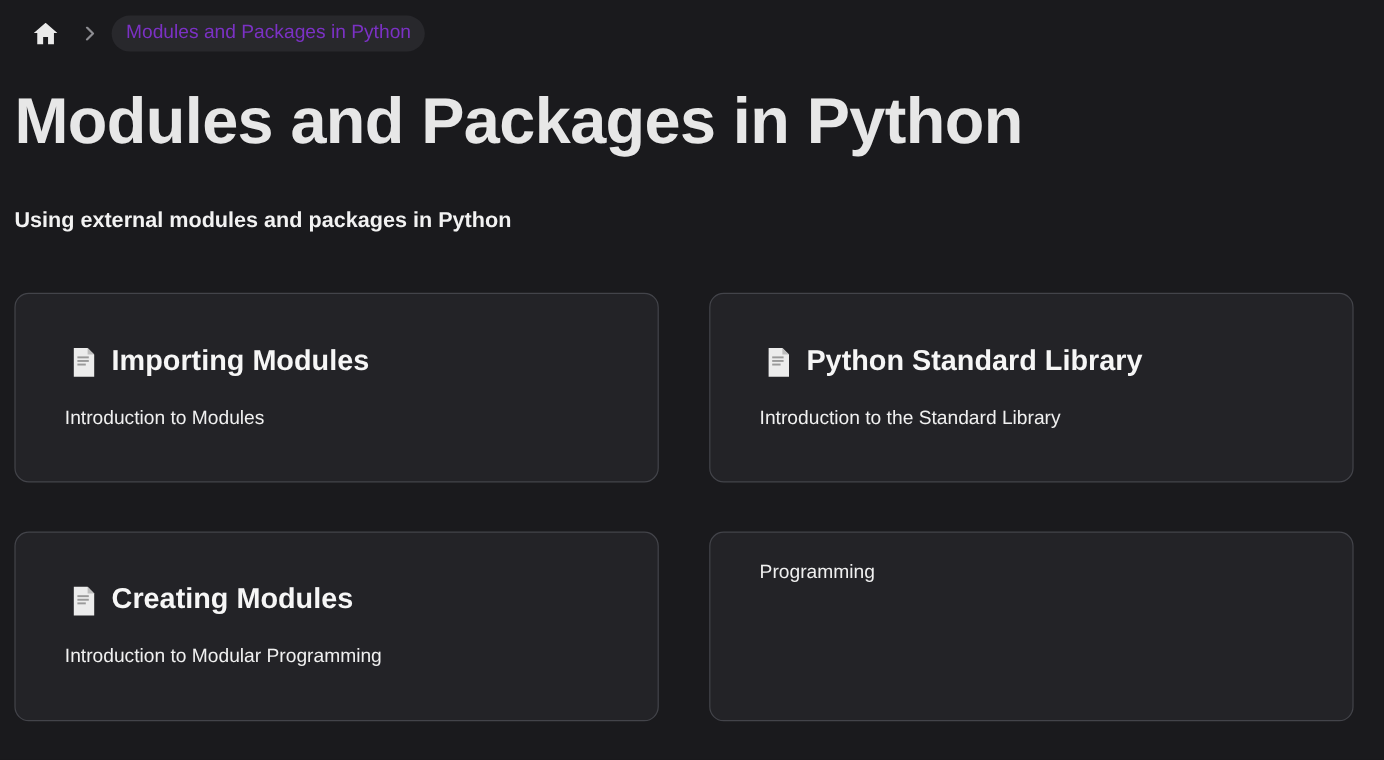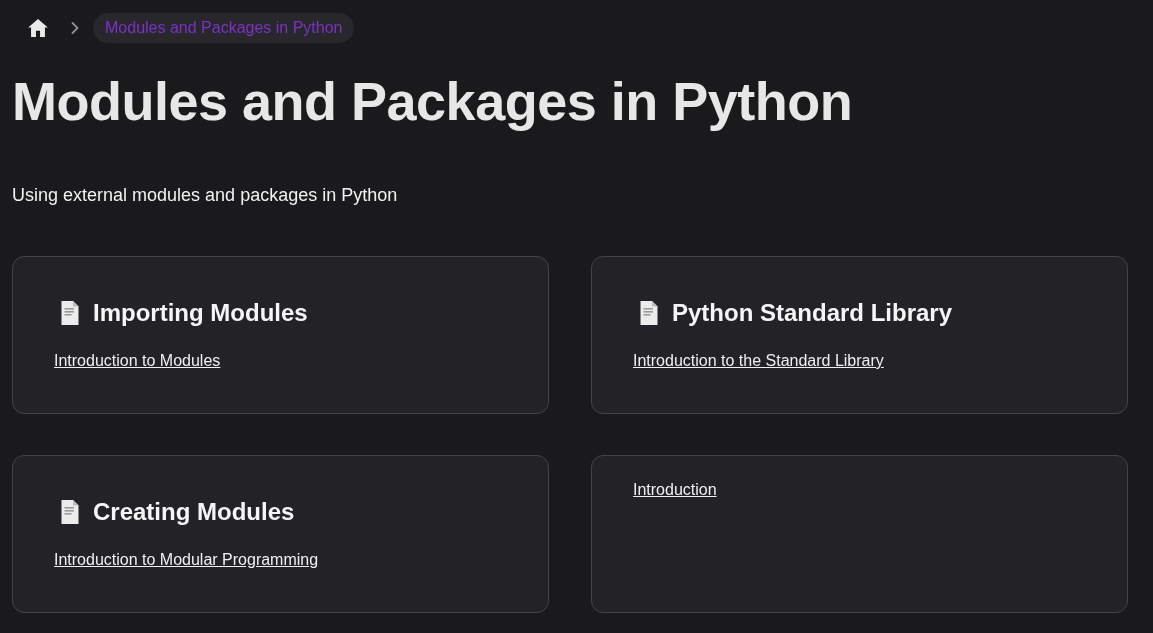--- a/index.html
+++ b/index.html
@@ -51,62 +51,62 @@
   
   h1.page-title {
     margin: 27px 0 0 12px;
     font-size: 54px;
     line-height: 63px;
     font-weight: 700;
     letter-spacing: -0.5px;
     color: var(--heading, #e7e7e7);
   }
   p.page-subtitle {
-    margin: 50px 0 0 12px;
+    margin: 38px 0 0 12px;
     font-size: 18px;
     line-height: 24px;
     color: var(--text, #f2f2f2);
+    font-weight: bold;
   }
 
   
   .grid {
     display: grid;
     grid-template-columns: 1fr 1fr;
     column-gap: 42px;
     row-gap: 41px;
     margin: 49px 25px 0 12px;
   }
   .card {
     height: 158px;
     background: var(--card-bg, #232327);
     border: 1px solid var(--card-border, #43444a);
     border-radius: 12px;
     cursor: pointer;
   }
   .card-head {
     display: flex;
-    align-items: center;
+    align-items: flex-end;
     gap: 13px;
     margin: 42px 0 0 47px;
   }
   .doc-icon { display: flex; align-items: center; }
   .doc-icon svg { display: block; }
   .card-title {
     margin: 0;
     font-size: 24px;
     font-weight: 700;
     color: #f6f6f6;
     line-height: 28px;
   }
   .card-desc {
     margin: 24px 0 0 41px;
     font-size: 16px;
     line-height: 20px;
     color: #f0f0f0;
-    text-decoration: underline;
   }
 </style>
 </head>
 <body>
 
 <nav class="breadcrumb">
   <button class="home-btn" aria-label="Home">
     <svg width="20" height="18" viewBox="0 0 24 22">
       <path d="M12 0 L24 10.5 H20.5 V22 H14.5 V14.5 H9.5 V22 H3.5 V10.5 H0 Z" fill="#eaeaea"></path>
     </svg>
@@ -166,16 +166,16 @@
           <rect x="4.5" y="11" width="9.5" height="1.6" fill="#9a9a9a"></rect>
           <rect x="4.5" y="14" width="7" height="1.6" fill="#9a9a9a"></rect>
         </svg>
       </span>
       <h2 class="card-title">Creating Modules</h2>
     </div>
     <p class="card-desc">Introduction to Modular Programming</p>
   </div>
 
   <div class="card">
-    <p class="card-desc">Introduction</p>
+    <p class="card-desc">Programming</p>
   </div>
 
 </div>
 
 </body></html>

